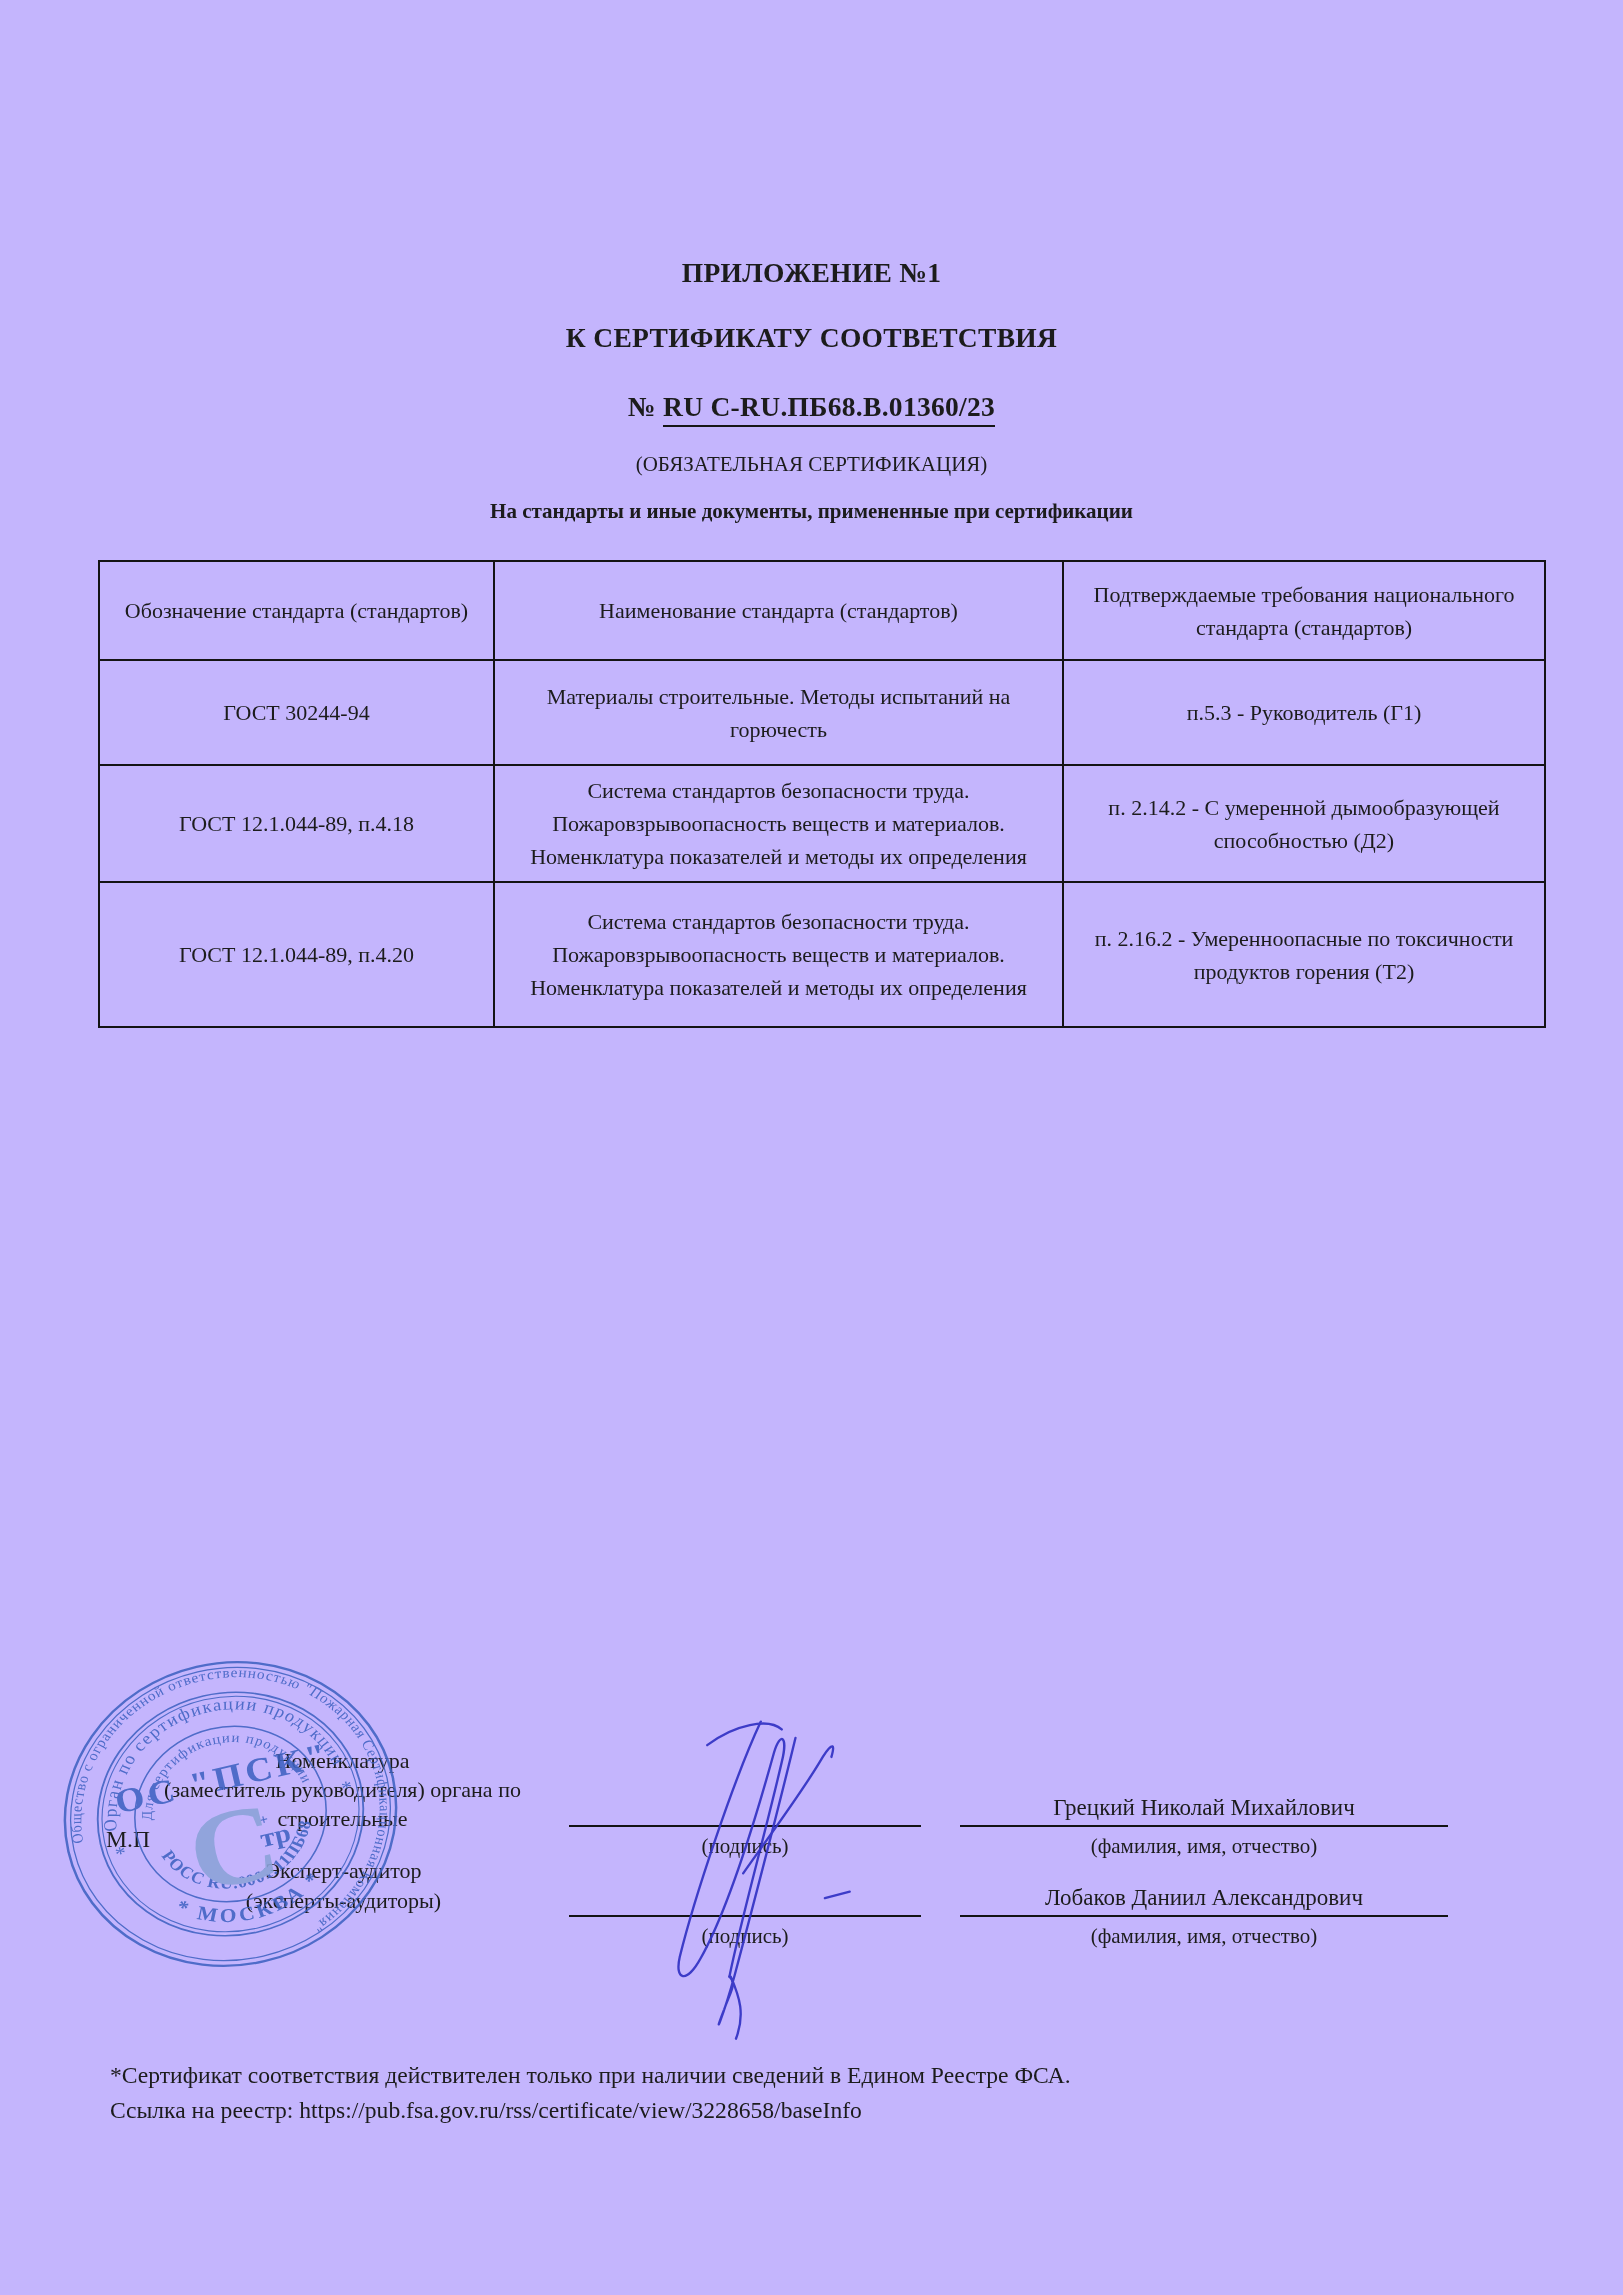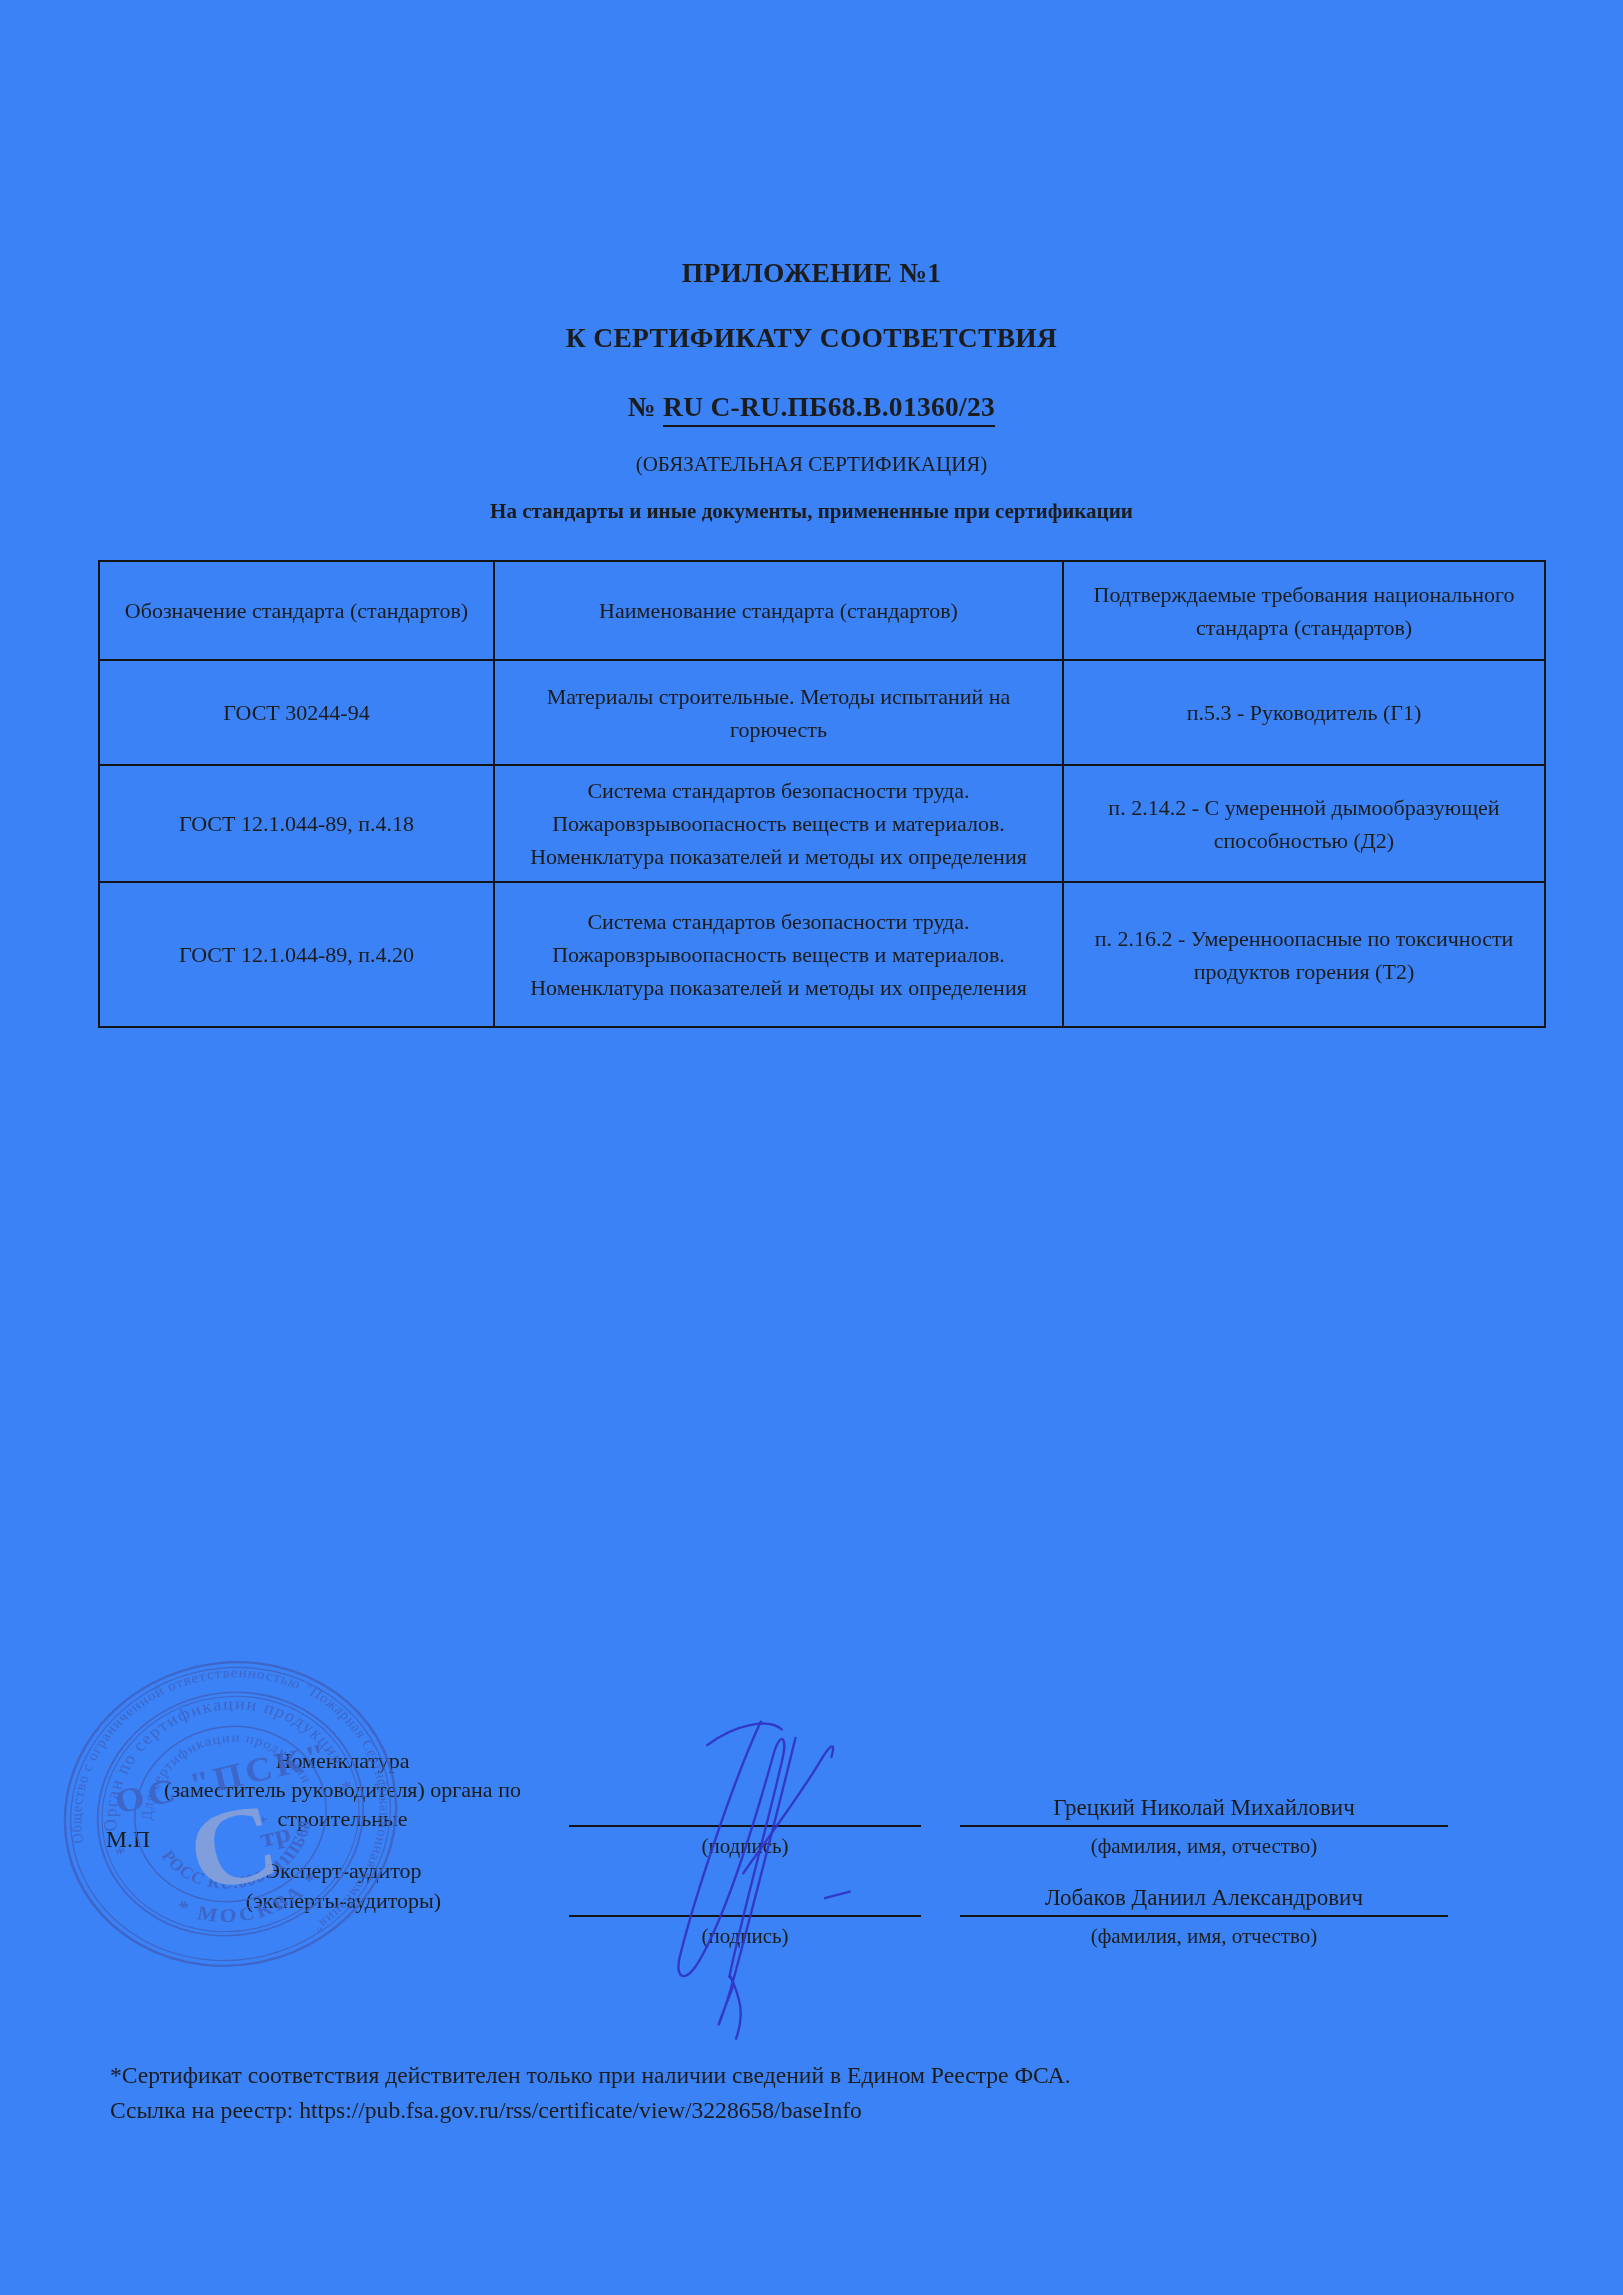--- a/index.html
+++ b/index.html
@@ -1,16 +1,16 @@
 <!DOCTYPE html>
 <html style="font-size:10.5px"><head>
 <meta charset="utf-8">
 <style>
   html,body{margin:0;padding:0;background:#fff;}
-  .page{position:relative;width:1623px;height:2295px;background:#3b82f6;overflow:hidden;
+  .page{position:relative;width:1623px;height:2295px;background:#c4b5fd;overflow:hidden;
         font-family:"Liberation Serif","DejaVu Serif",serif;color:#1c1c1c;}
   .abs{position:absolute;}
   .centered{left:0;width:1623px;text-align:center;}
   .b{font-weight:bold;}
   .h-line{font-size:27.5px;letter-spacing:0.3px;}
   .cert-underline{border-bottom:2.6px solid #161616;padding-bottom:3.3px;}
   .cert-type{font-size:21px;}
   .caption{font-size:21px;font-weight:bold;}
 
   table.std{position:absolute;left:98px;top:560px;width:1447px;border-collapse:collapse;table-layout:fixed;}

